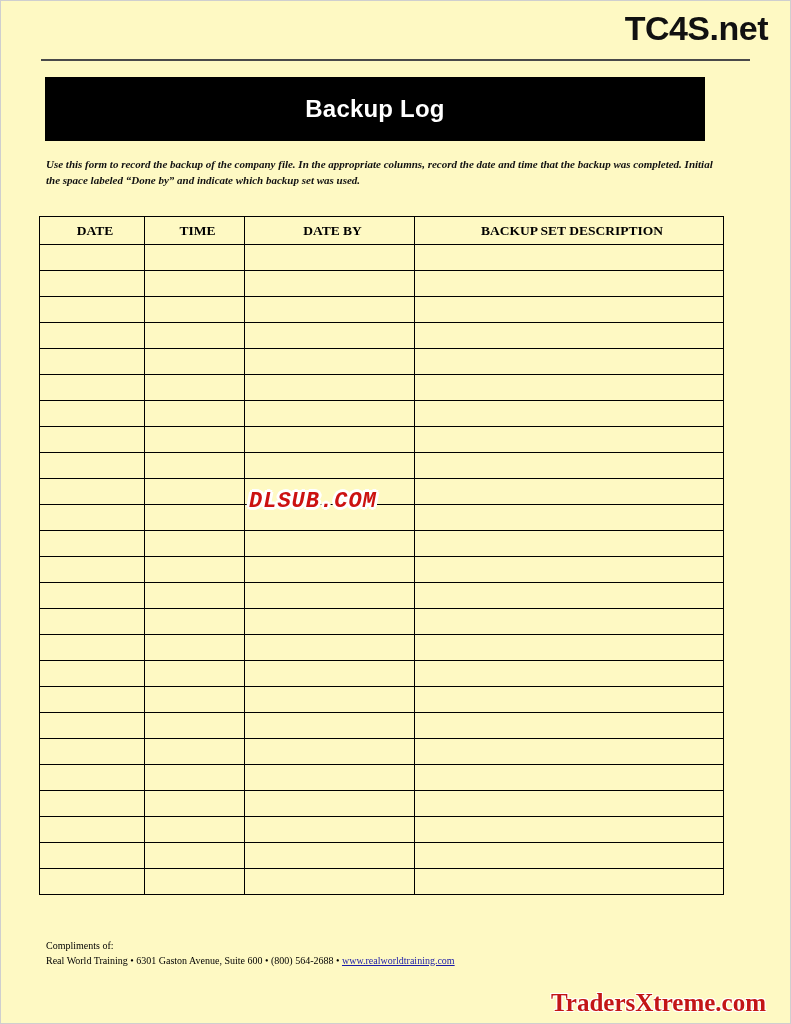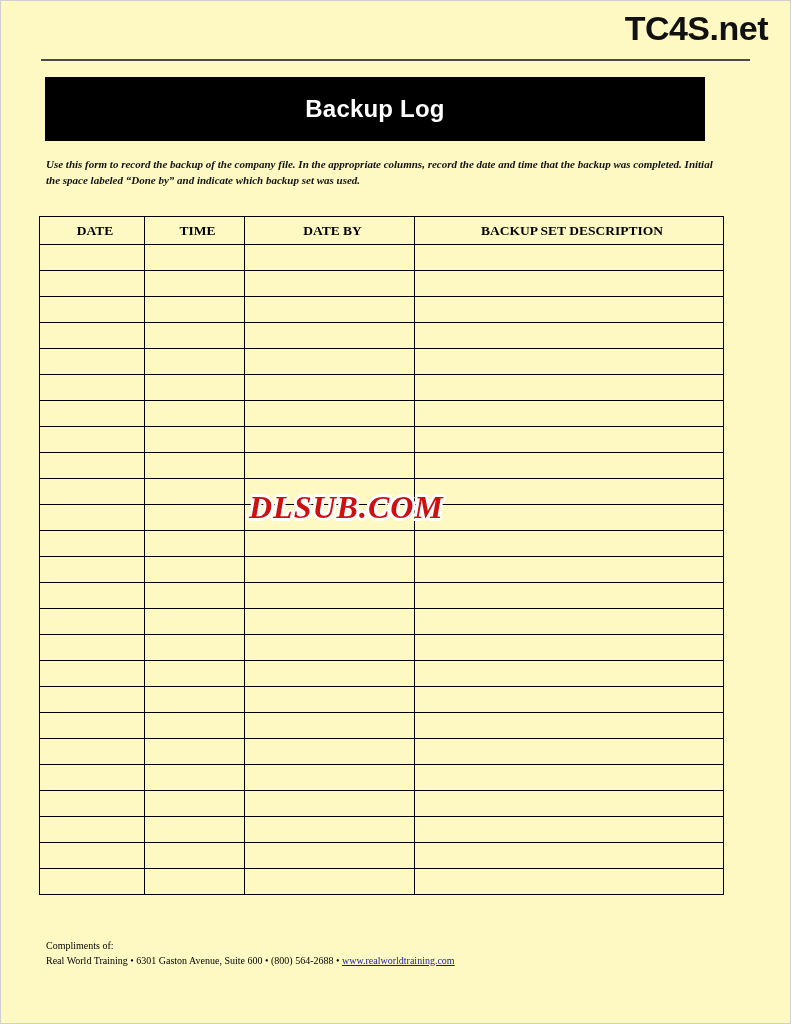--- a/index.html
+++ b/index.html
@@ -101,24 +101,24 @@
   .col-time  { width: 100px; }
   .col-done  { width: 170px; }
   .col-desc  { width: 309px; }
   .log-table td { height: 25px; }
 
   
   .watermark {
     position: absolute;
     top: 488px;
     left: 248px;
-    font-family: Liberation Serif, serif;
+    font-family: Liberation Mono, monospace;
     font-weight: bold;
     font-style: italic;
-    font-size: 32px;
+    font-size: 22px;
     color: #cc1111;
     letter-spacing: 1px;
     text-shadow:
       -2px -2px 0 #ffffff,
        2px -2px 0 #ffffff,
       -2px  2px 0 #ffffff,
        2px  2px 0 #ffffff,
        0px  3px 0 #ffffff,
        3px  0px 0 #ffffff,
       -3px  0px 0 #ffffff,
@@ -341,14 +341,15 @@
       </tbody>
   </table>
 
   <div class="watermark">DLSUB.COM</div>
 
   <div class="footer">
     <div>Compliments of:</div>
     <div><span>Real World Training • 6301 Gaston Avenue, Suite 600 • (800) 564-2688 • </span><span class="link">www.realworldtraining.com</span></div>
   </div>
 
+  <div class="footer-brand">TradersXtreme.com</div>
 
 </div>
 
 </body></html>

